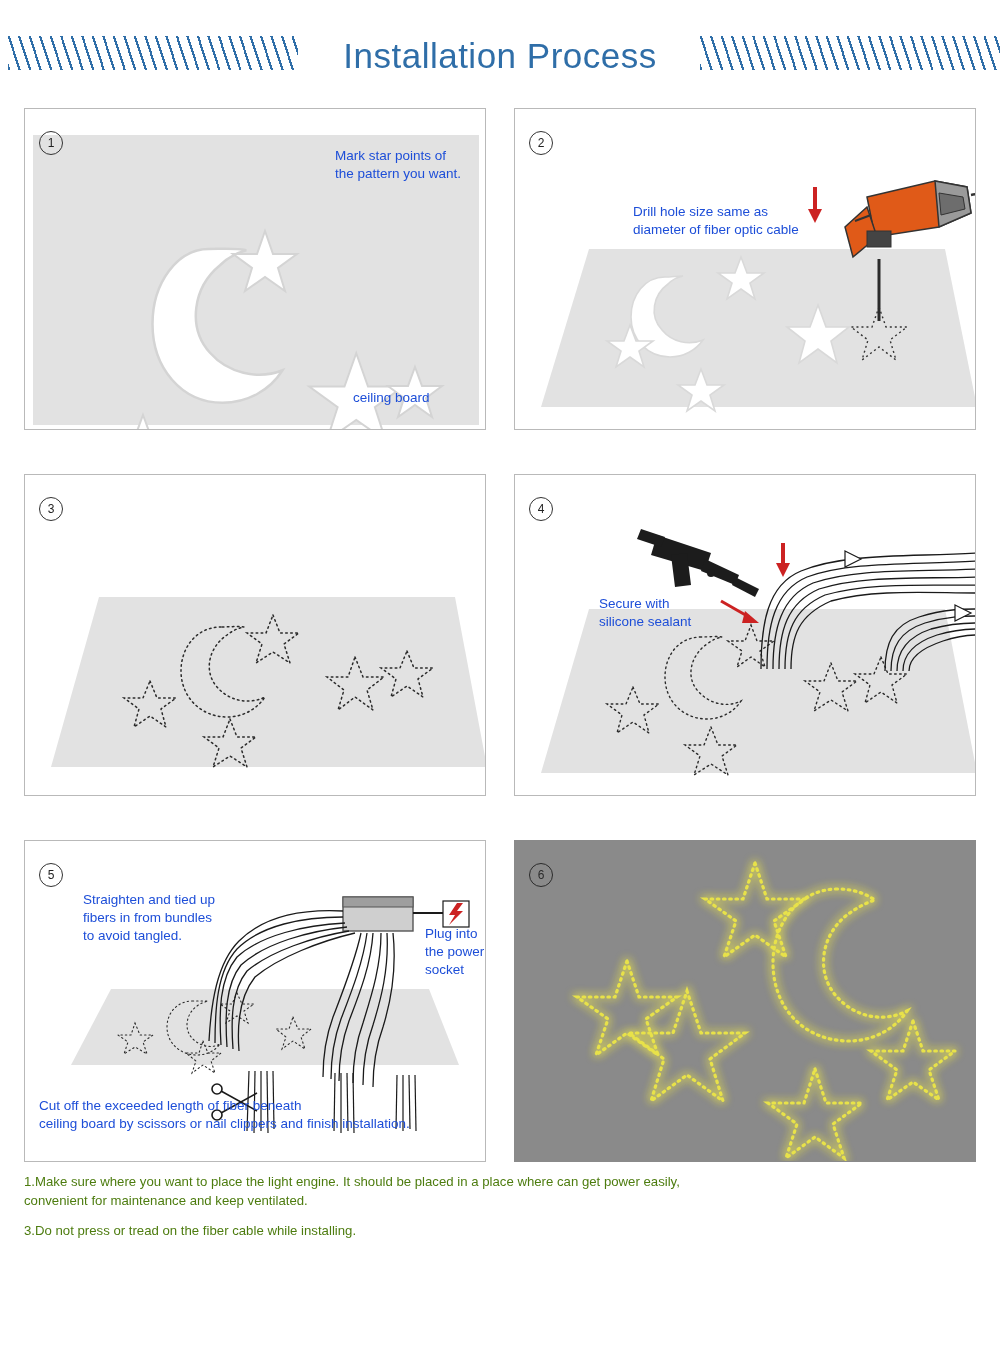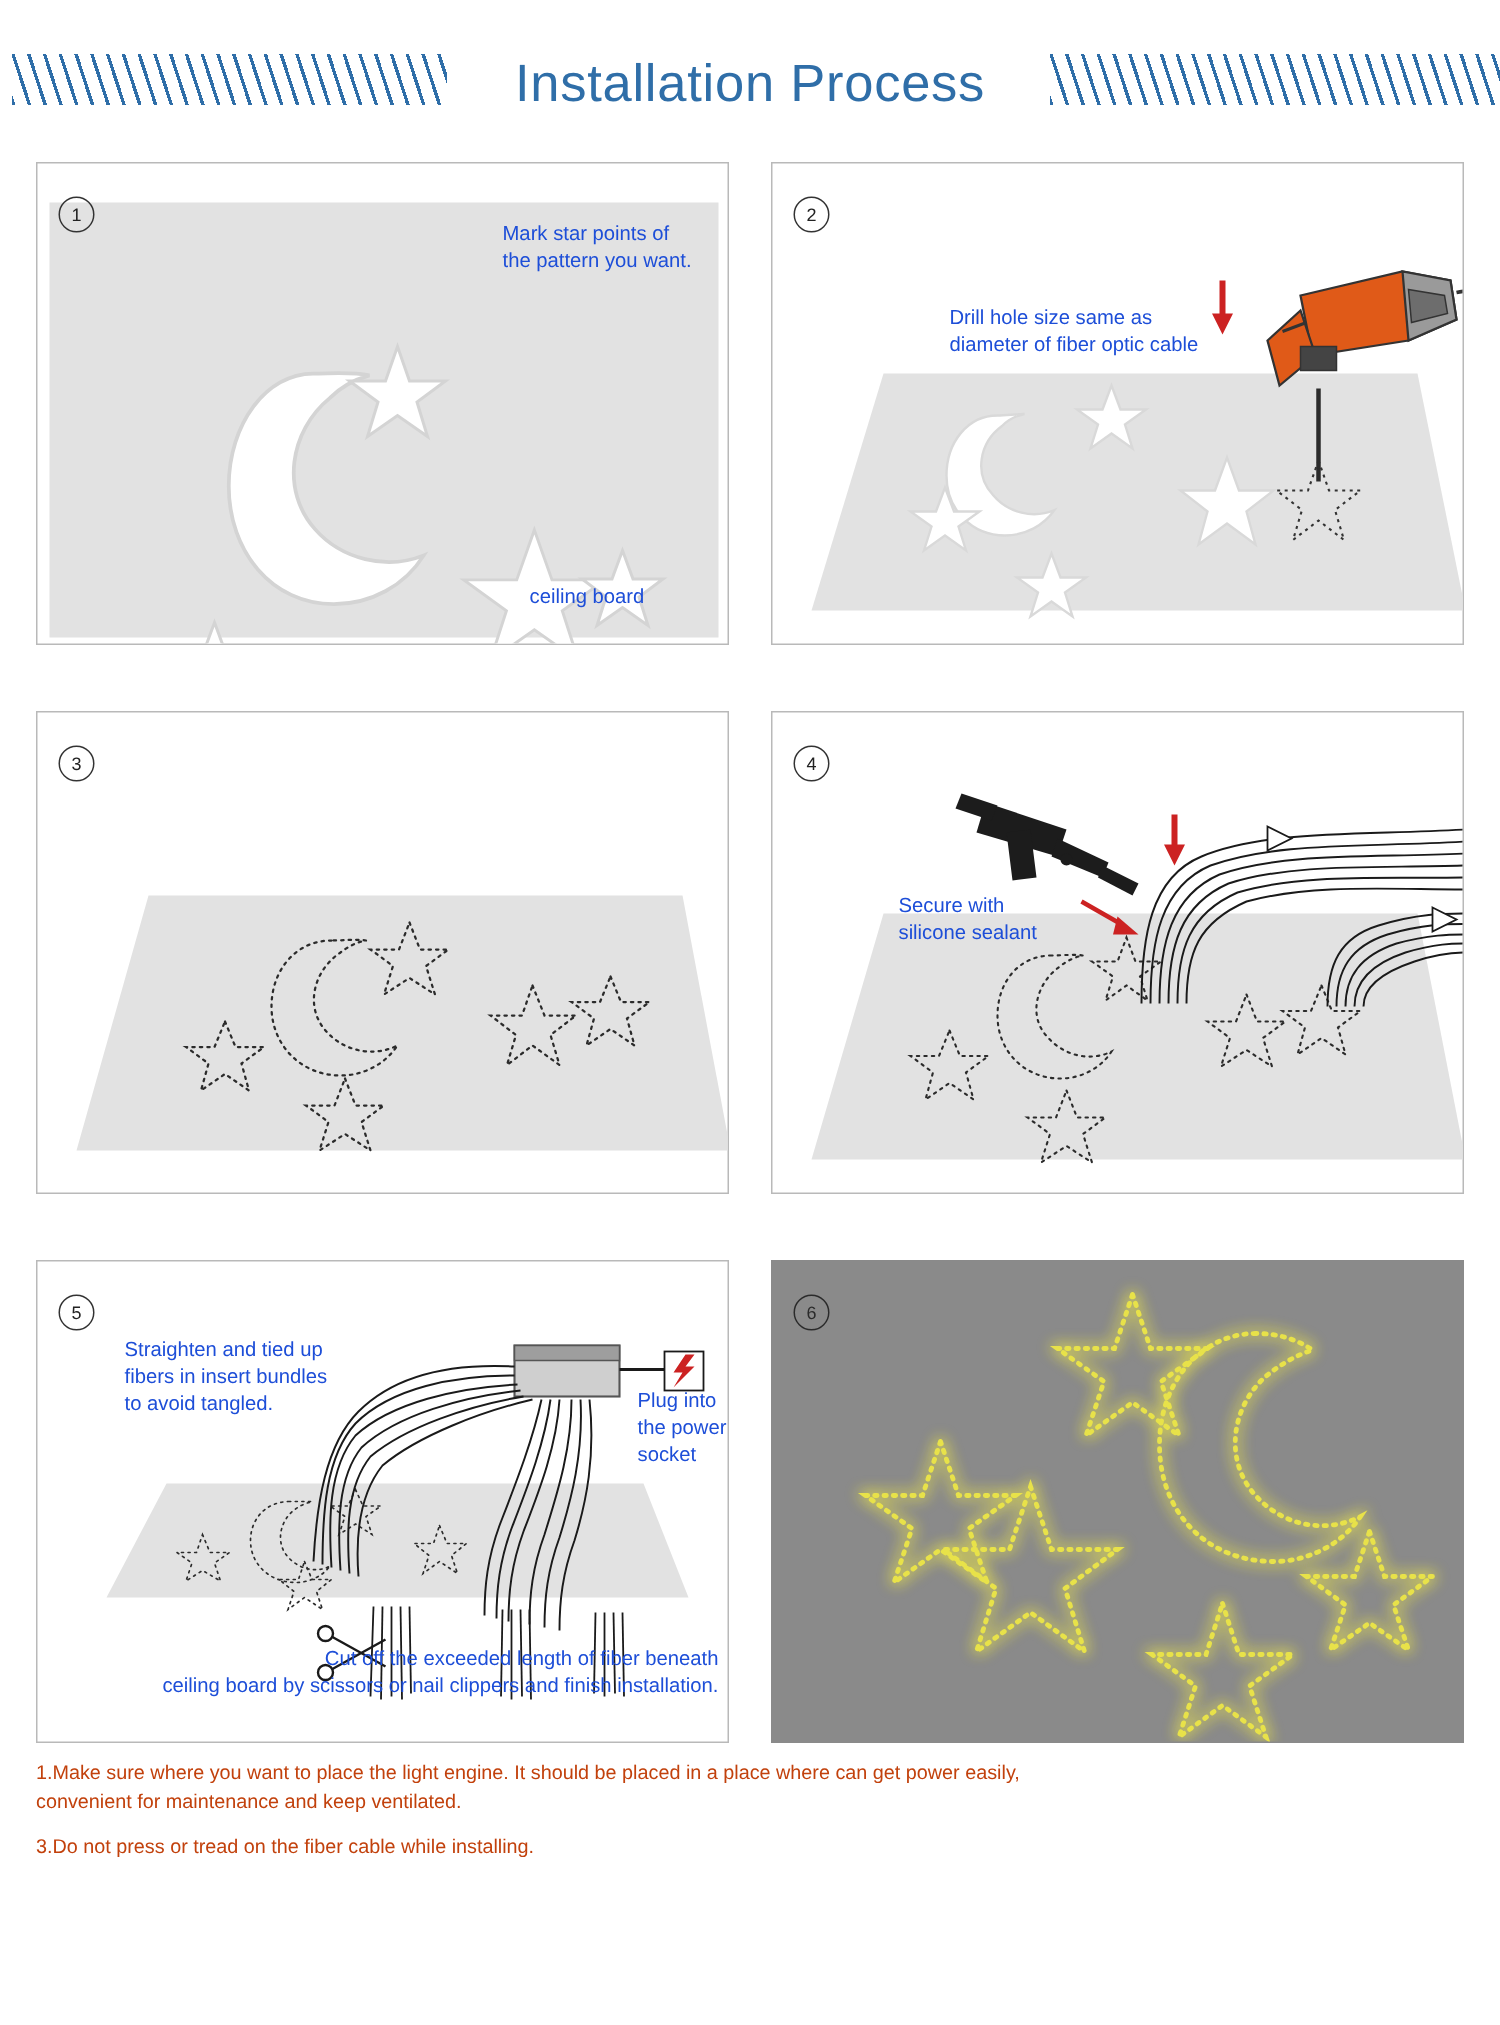--- a/index.html
+++ b/index.html
@@ -107,21 +107,21 @@
   }
   .notice-title {
     font-size: 16px;
     font-weight: bold;
     color: #111;
     margin-bottom: 10px;
   }
   .notice-item {
     font-size: 13.2px;
     line-height: 1.45;
-    color: #c2410c;
+    color: #4d7c0f;
     margin-bottom: 11px;
     white-space: pre-line;
   }
 </style>
 </head>
 <body>
 
 <div class="header">
   <div class="hatch left">
     <div class="hatch-inner"></div>
@@ -322,26 +322,26 @@
 
     <g stroke="#1a1a1a" stroke-width="1.6" fill="none">
       <path d="M196 250 L232 270"></path>
       <path d="M196 272 L232 252"></path>
       <circle cx="192" cy="248" r="5"></circle>
       <circle cx="192" cy="274" r="5"></circle>
     </g>
   </svg>
   <div class="step-badge">5</div>
   <div class="note" style="left:58px; top:50px;">Straighten and tied up
-fibers in insert bundles
+fibers in from bundles
 to avoid tangled.</div>
   <div class="note" style="left:400px; top:84px; width:70px;">Plug into
 the power
 socket</div>
-  <div class="note" style="left:14px; top:256px; width:440px; text-align:right;">Cut off the exceeded length of fiber beneath
+  <div class="note" style="left:14px; top:256px; width:440px; text-align:left;">Cut off the exceeded length of fiber beneath
 ceiling board by scissors or nail clippers and finish installation.</div>
 </div>
 
 <div class="panel p6 dark">
   <svg class="svg-abs" width="462" height="322" viewBox="0 0 462 322">
     <defs>
       <filter id="glow" x="-60%" y="-60%" width="220%" height="220%">
         <feGaussianBlur stdDeviation="5" result="b"></feGaussianBlur>
         <feMerge>
           <feMergeNode in="b"></feMergeNode>

